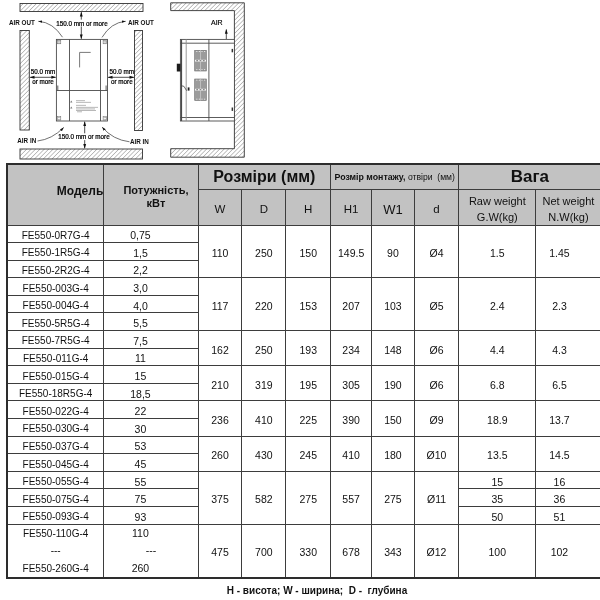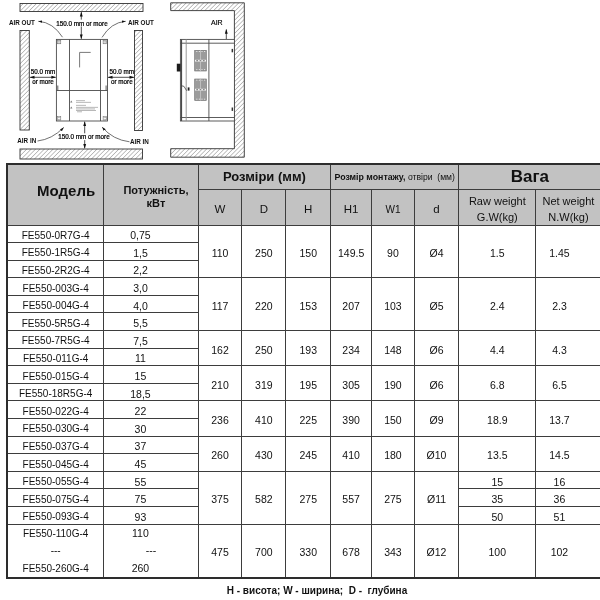--- a/index.html
+++ b/index.html
@@ -190,37 +190,37 @@
         <col style="width:44.5px">
         <col style="width:40.5px">
         <col style="width:42.5px">
         <col style="width:44px">
         <col style="width:76.5px">
         <col style="width:65px">
   </colgroup>
   <thead>
 
     <tr style="height:25px;">
-      <th rowspan="2" style="text-align:center;padding-left:21px;padding-bottom:8px;font-size:15px;">Модель</th>
+      <th rowspan="2" style="text-align:right;padding-left:21px;padding-bottom:8px;font-size:12px;">Модель</th>
 
       <th rowspan="2" style="text-align:center;padding-left:10px;padding-top:4px;font-size:11px;line-height:12.5px;">Потужність,<br>кВт</th>
 
-      <th colspan="3" class="c" style="font-size:13px;">Розміри (мм)</th>
+      <th colspan="3" class="c" style="font-size:16px;">Розміри (мм)</th>
 
       <th colspan="3" class="c" style="font-size:8.8px;">Розмір монтажу, <span style="font-weight:normal;font-size:8.6px;">отвіри&nbsp; (мм)</span></th>
 
       <th colspan="2" class="c" style="font-size:17px;">Вага</th>
     </tr>
 
     <tr style="height:36px;">
       <td class="c" style="font-size:11.5px;padding-top:4px;">W</td>
       <td class="c" style="font-size:11.5px;padding-top:4px;">D</td>
       <td class="c" style="font-size:11.5px;padding-top:4px;">H</td>
       <td class="c" style="font-size:11.5px;padding-top:4px;">H1</td>
-      <td class="c" style="font-size:10px;padding-top:4px;">W1</td>
+      <td class="c" style="font-size:13px;padding-top:4px;">W1</td>
       <td class="c" style="font-size:11.5px;padding-top:4px;">d</td>
       <td class="c" style="font-size:11px;line-height:16.5px;"><span style="position:relative;top:2px;">Raw weight<br>G.W(kg)</span></td>
       <td class="c" style="font-size:11px;line-height:16.5px;"><span style="position:relative;top:2px;">Net weight<br>N.W(kg)</span></td>
     </tr>
   </thead>
   <tbody>
 
     <tr style="height:17.6px;">
           <td class="model">FE550-0R7G-4</td>
           <td class="pw">0,75</td>
@@ -316,21 +316,21 @@
           <td rowspan="2" class="nw">13.7</td>
         </tr>
 
     <tr style="height:17.6px;">
           <td class="model">FE550-030G-4</td>
           <td class="pw">30</td>
         </tr>
 
     <tr style="height:17.6px;">
           <td class="model">FE550-037G-4</td>
-          <td class="pw">37</td>
+          <td class="pw">53</td>
           <td rowspan="2">260</td>
           <td rowspan="2">430</td>
           <td rowspan="2">245</td>
           <td rowspan="2">410</td>
           <td rowspan="2">180</td>
           <td rowspan="2">Ø10</td>
           <td rowspan="2">13.5</td>
           <td rowspan="2" class="nw">14.5</td>
         </tr>
 

